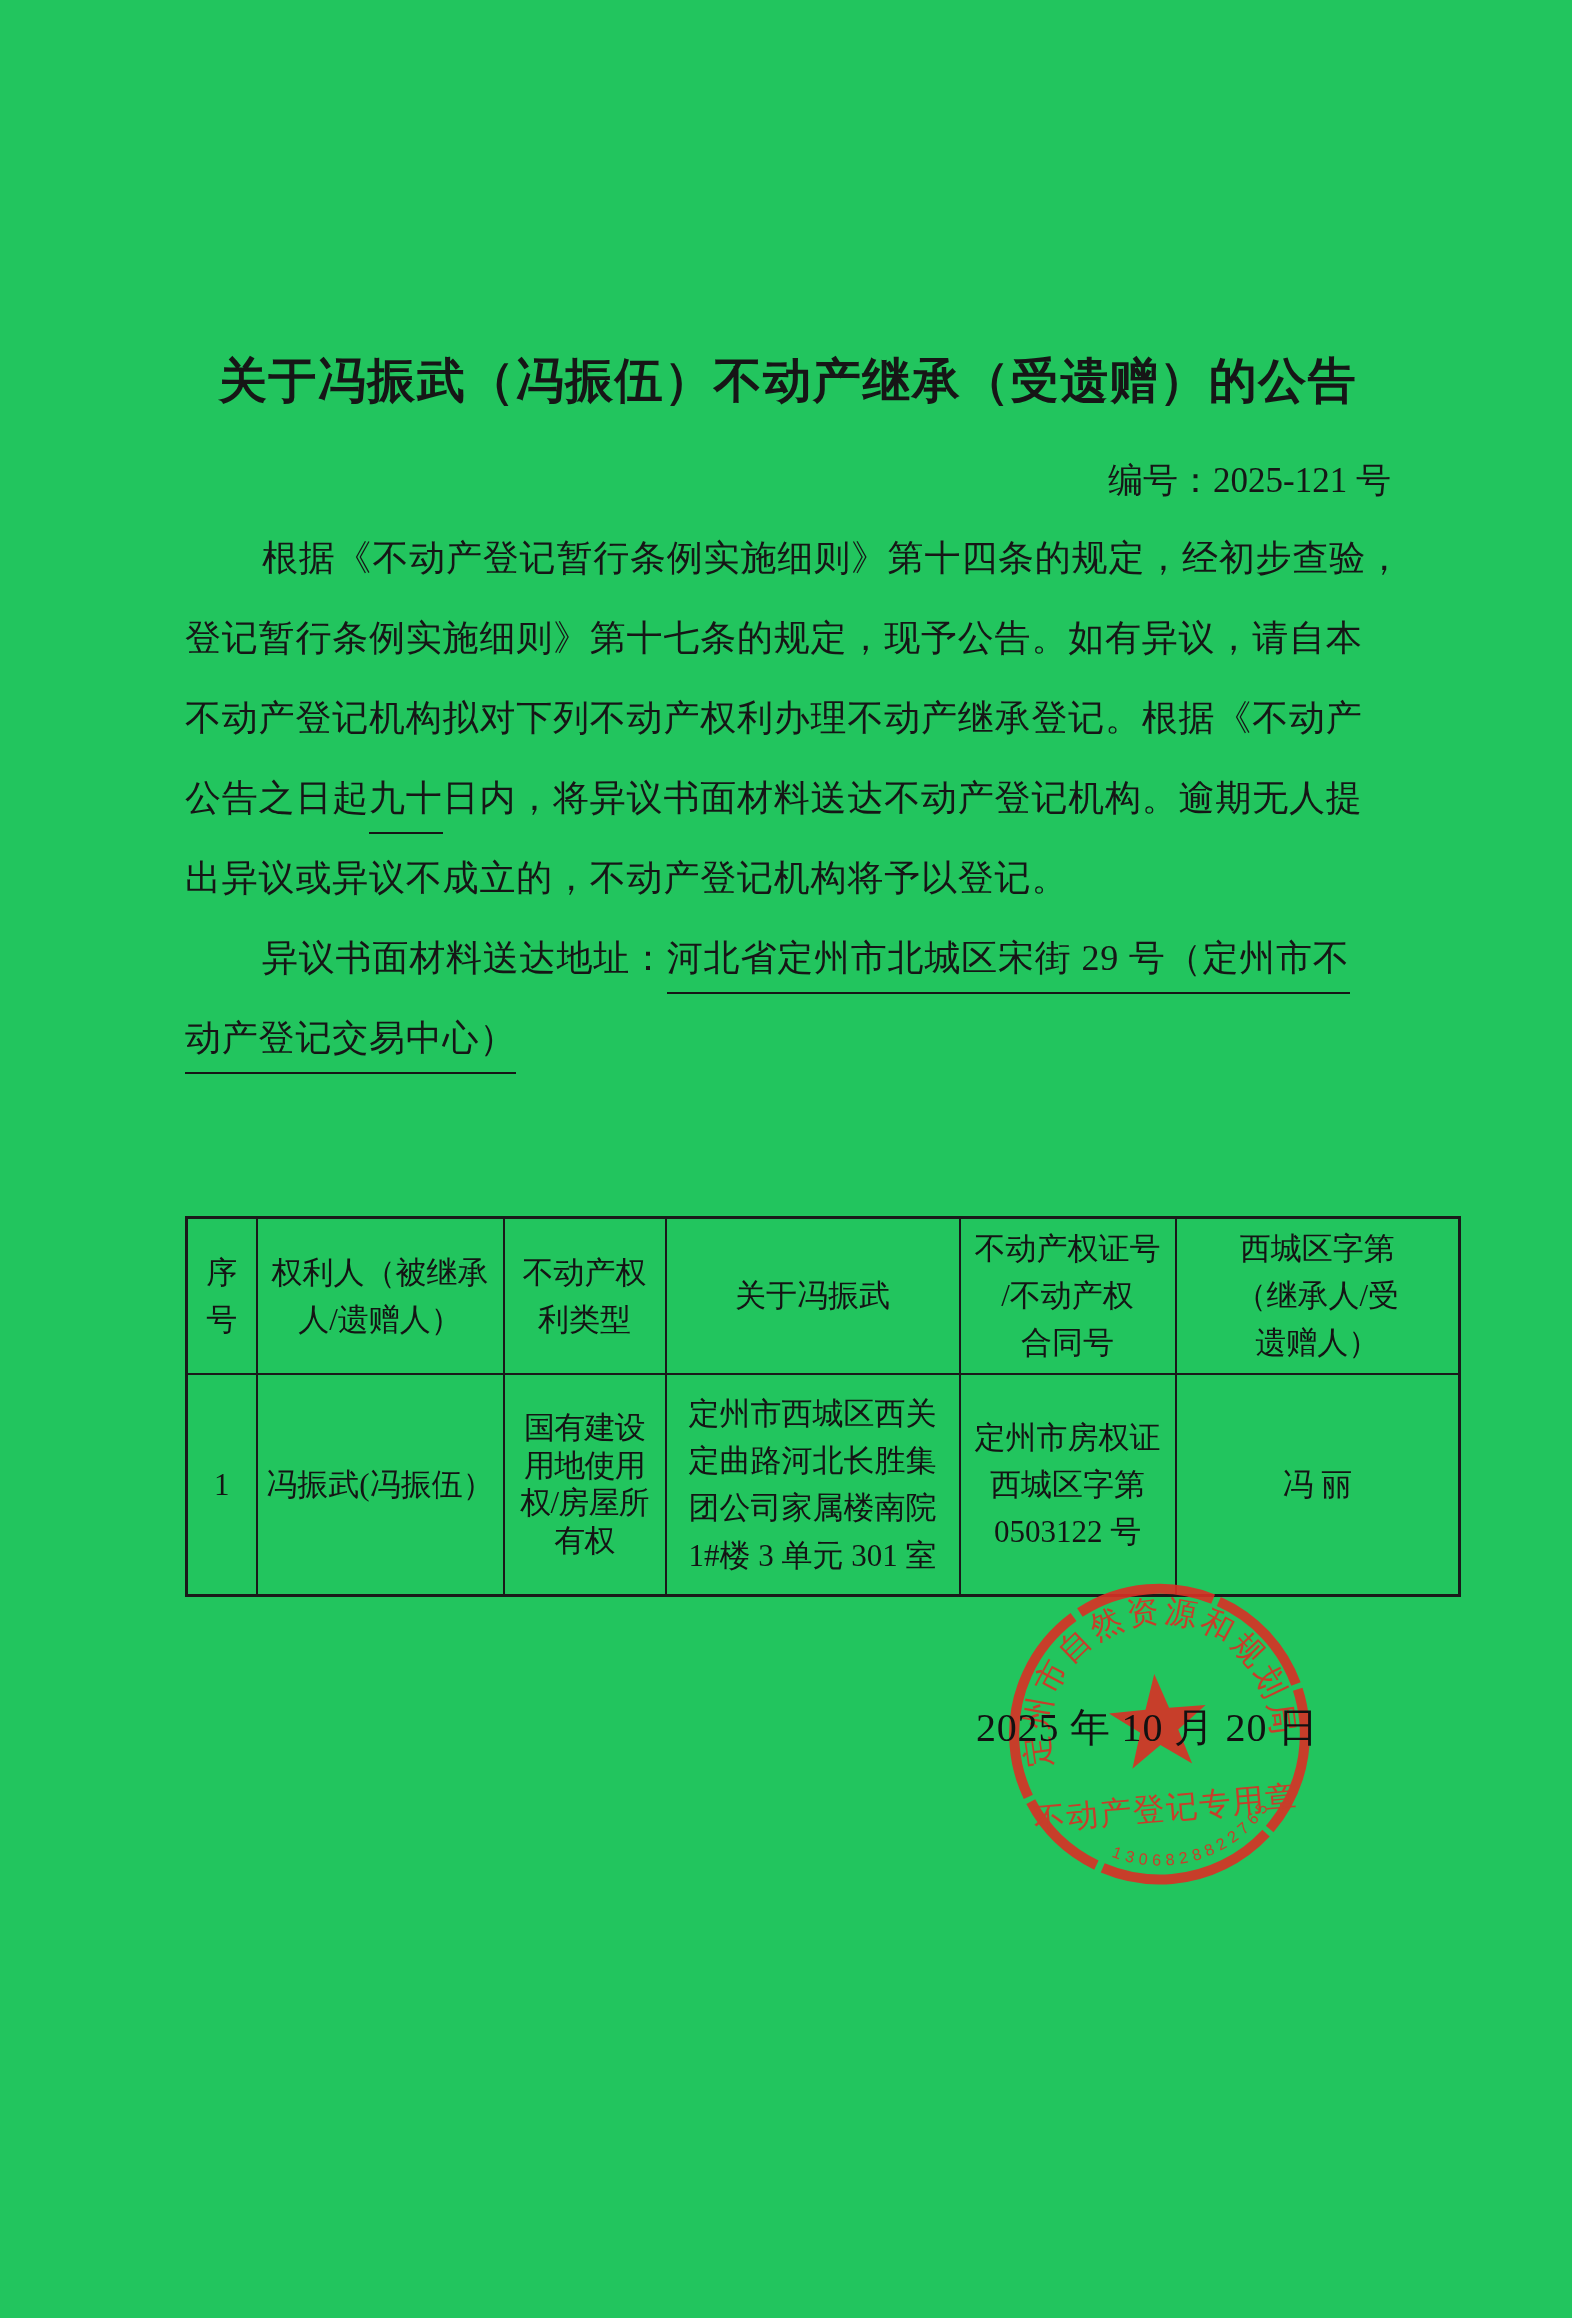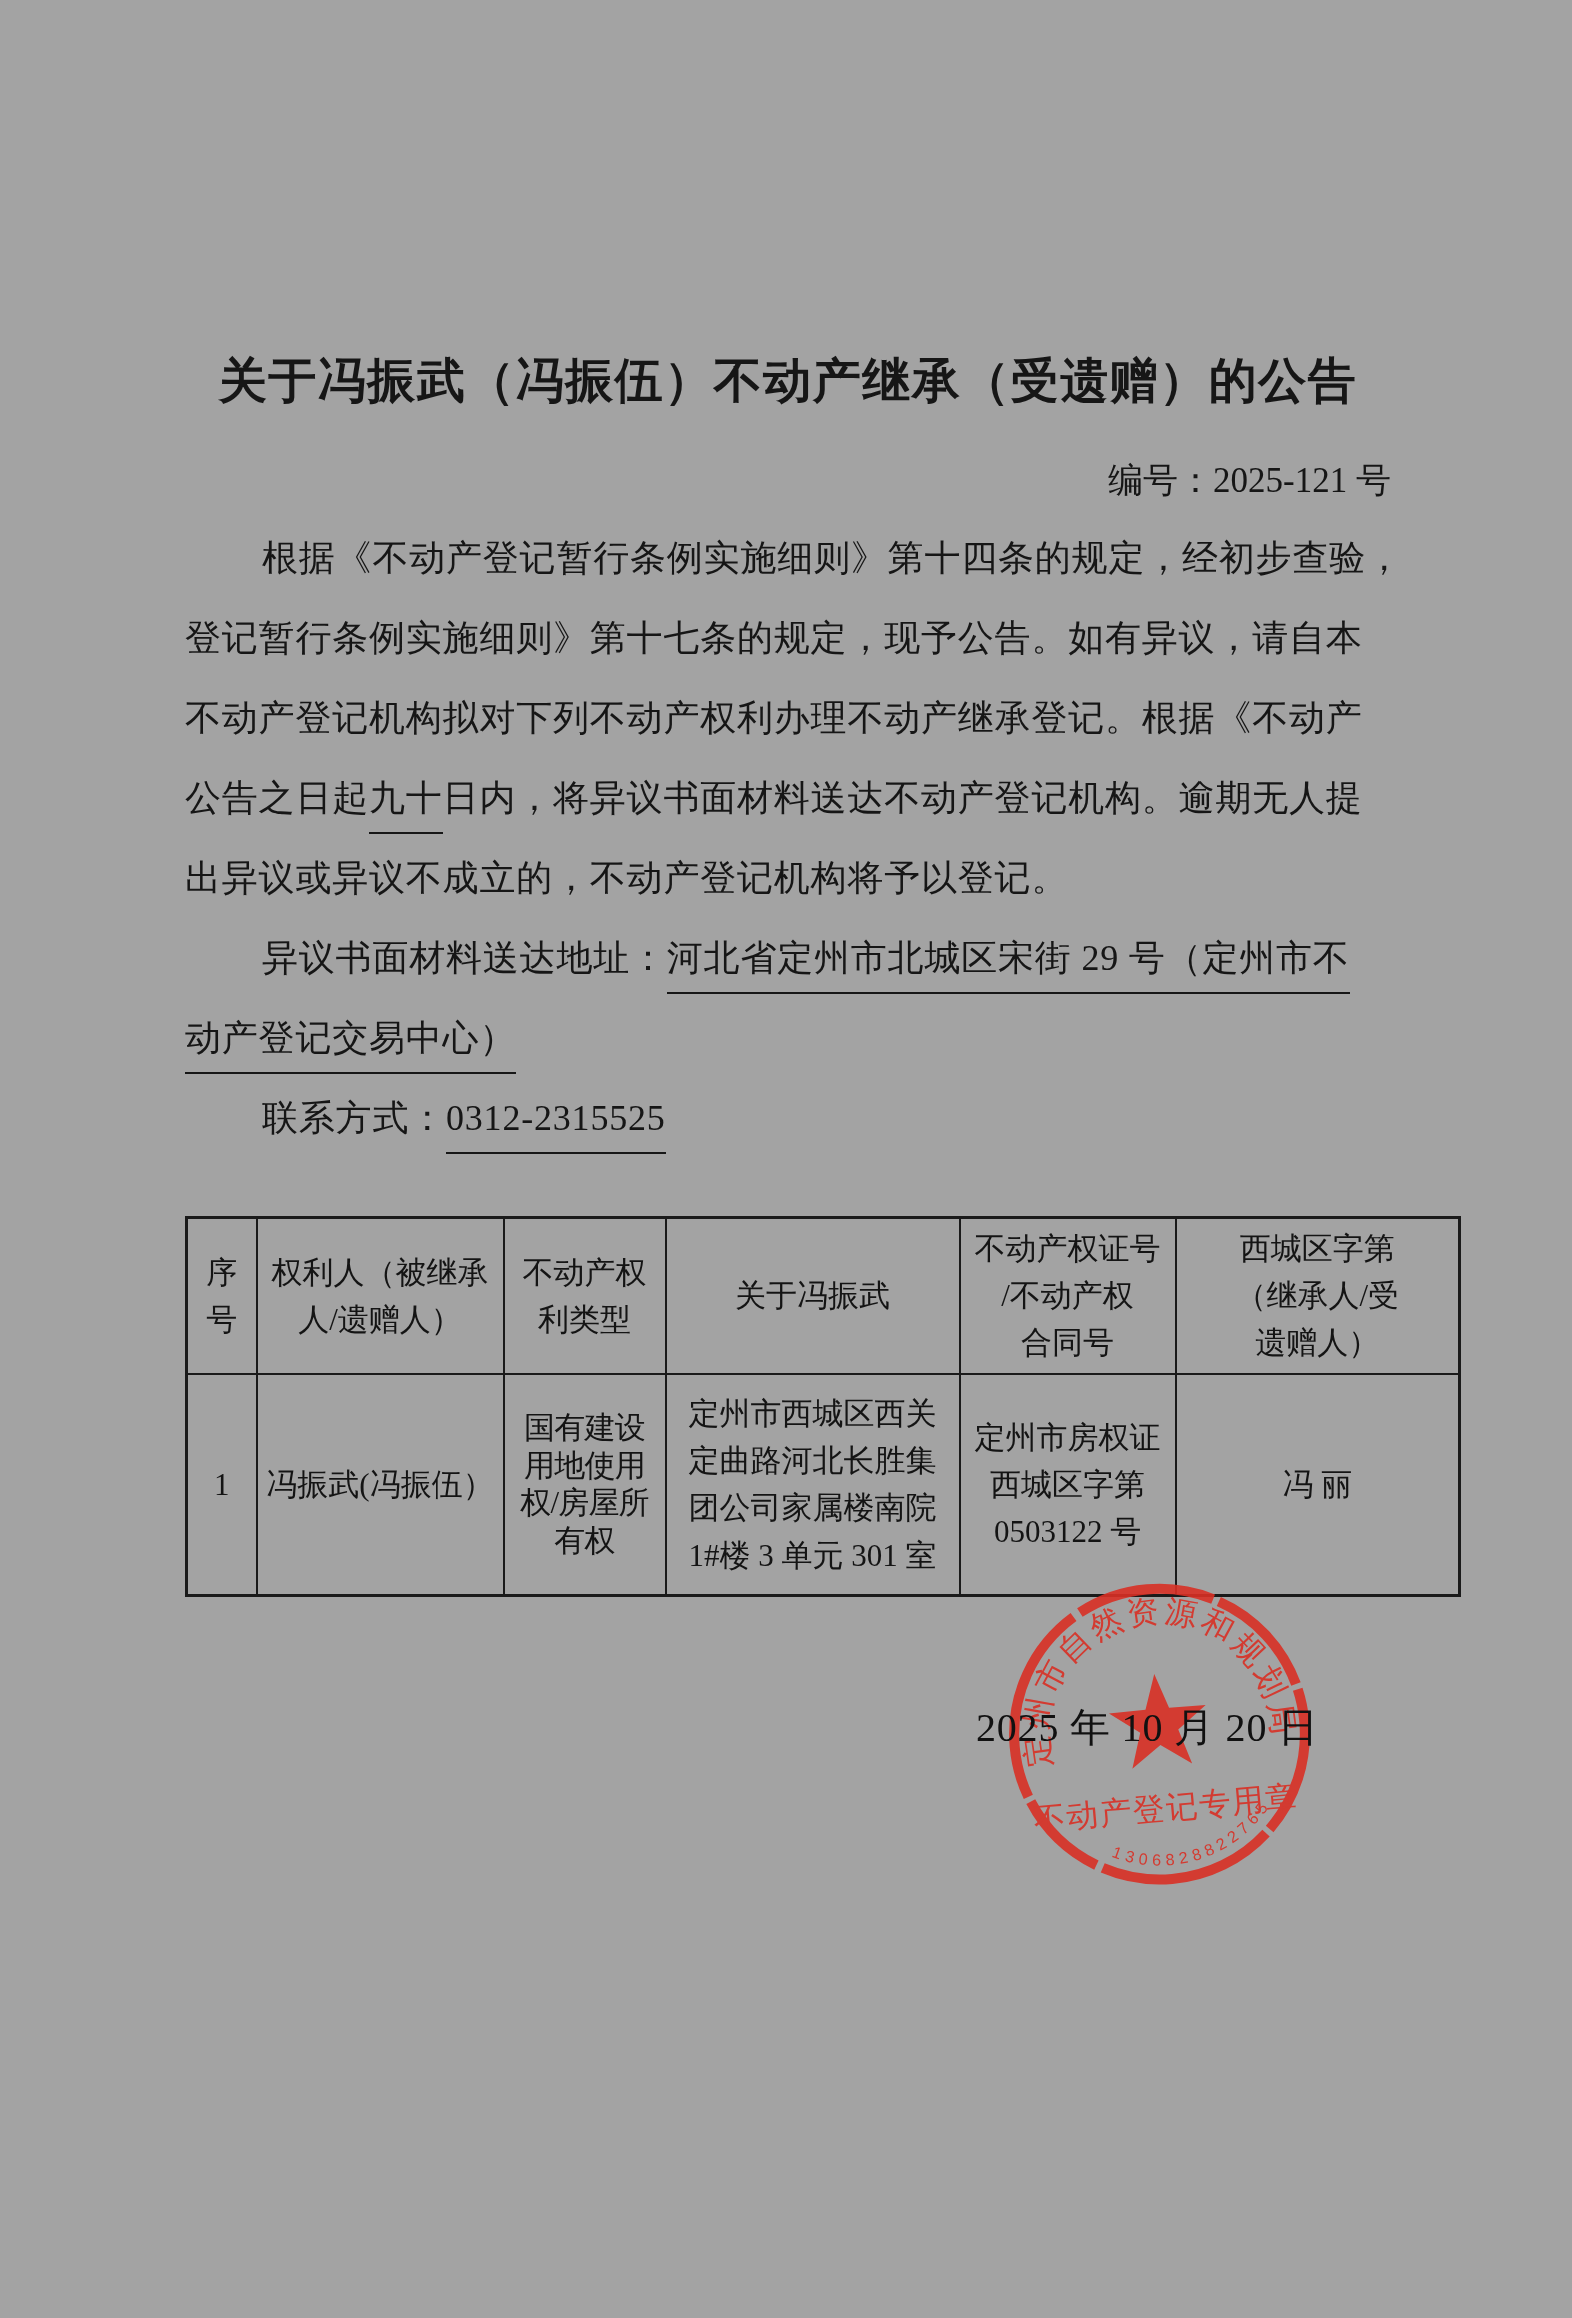--- a/index.html
+++ b/index.html
@@ -1,19 +1,19 @@
 <!DOCTYPE html>
 <html style="font-size:12.4px"><head>
 <meta charset="utf-8">
 <style>
   html,body{margin:0;padding:0;background:#888;}
   .page{
     position:relative;
     width:1572px;height:2319px;
-    background:#a3a3a3;
+    background:#22c55e;
     overflow:hidden;
     font-family:"Liberation Serif", serif;
     color:#161616;
   }
   .doc-title{
     position:absolute;left:185px;top:331px;width:1206px;
     text-align:center;font-size:48px;font-weight:bold;
     letter-spacing:1.5px;line-height:100px;white-space:nowrap;
   }
   .doc-number{
@@ -61,21 +61,20 @@
   <div class="doc-number">编号：2025-121 号</div>
 
   <div class="body-lines">
     <div class="line indent"><span>根据《不动产登记暂行条例实施细则》第十四条的规定，经初步查验，</span></div>
     <div class="line"><span>登记暂行条例实施细则》第十七条的规定，现予公告。如有异议，请自本</span></div>
     <div class="line"><span>不动产登记机构拟对下列不动产权利办理不动产继承登记。根据《不动产</span></div>
     <div class="line"><span>公告之日起</span><span class="u">九十</span><span>日内，将异议书面材料送达不动产登记机构。逾期无人提</span></div>
     <div class="line"><span>出异议或异议不成立的，不动产登记机构将予以登记。</span></div>
     <div class="line indent"><span>异议书面材料送达地址：</span><span class="u">河北省定州市北城区宋街 29 号（定州市不</span></div>
     <div class="line"><span class="u">动产登记交易中心）</span></div>
-    <div class="line indent"><span>联系方式：</span><span class="u">0312-2315525</span></div>
   </div>
 
   <table class="notice-table">
     <colgroup>
       <col style="width:70px">
         <col style="width:247px">
         <col style="width:162px">
       <col style="width:294px">
         <col style="width:216px">
         <col style="width:284px">

